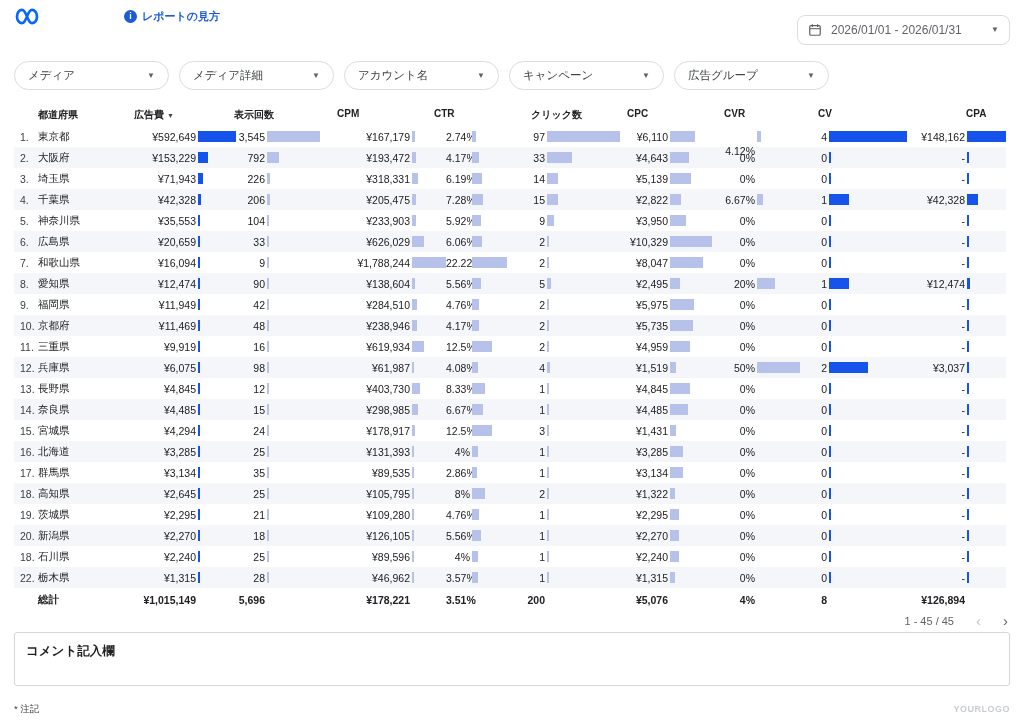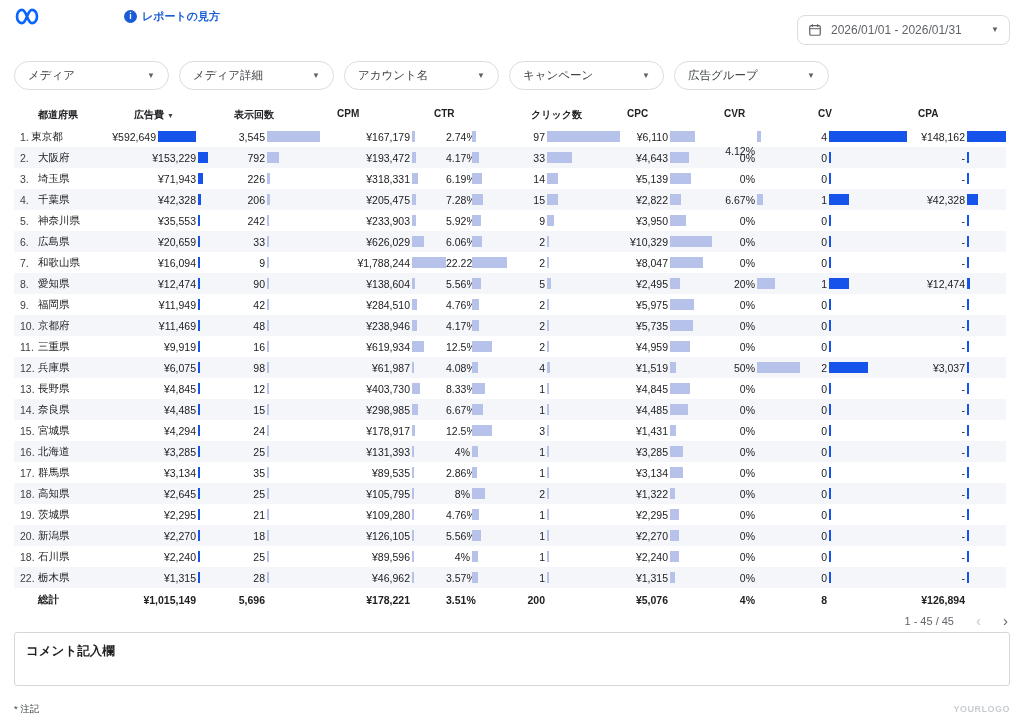--- a/index.html
+++ b/index.html
@@ -127,35 +127,35 @@
         </span>
         <span class="th" style="left: 613px;">
           <span>CPC</span>
         </span>
         <span class="th" style="left: 710px;">
           <span>CVR</span>
         </span>
         <span class="th" style="left: 804px;">
           <span>CV</span>
         </span>
-        <span class="th" style="left: 904px;">
+        <span class="th" style="left: 952px;">
           <span>CPA</span>
         </span>
       </div>
       <div class="trow">
         <span class="c-num">1.</span>
         <span class="c-pref">東京都</span>
         <div class="cell">
           <span class="val" style="width: 70px;">¥592,649</span>
           <span class="bz" style="width: 40px;">
             <span class="bar dark" style="width: 38px;"></span>
           </span>
         </div>
         <div class="cell">
-          <span class="val" style="width: 29px; margin-left: 40px;">3,545</span>
+          <span class="val" style="width: 29px;">3,545</span>
           <span class="bz" style="width: 55px;">
             <span class="bar light" style="width: 53px;"></span>
           </span>
         </div>
         <div class="cell">
           <span class="val" style="width: 90px;">¥167,179</span>
           <span class="bz" style="width: 36px;">
             <span class="bar light" style="width: 3.17859px;"></span>
           </span>
         </div>
@@ -369,21 +369,21 @@
       <div class="trow">
         <span class="c-num">5.</span>
         <span class="c-pref">神奈川県</span>
         <div class="cell">
           <span class="val" style="width: 70px;">¥35,553</span>
           <span class="bz" style="width: 40px;">
             <span class="bar dark" style="width: 2.27962px;"></span>
           </span>
         </div>
         <div class="cell">
-          <span class="val" style="width: 29px;">242</span>
+          <span class="val" style="width: 29px;">104</span>
           <span class="bz" style="width: 55px;">
             <span class="bar light" style="width: 2.2725px;"></span>
           </span>
         </div>
         <div class="cell">
           <span class="val" style="width: 90px;">¥233,903</span>
           <span class="bz" style="width: 36px;">
             <span class="bar light" style="width: 4.44721px;"></span>
           </span>
         </div>

